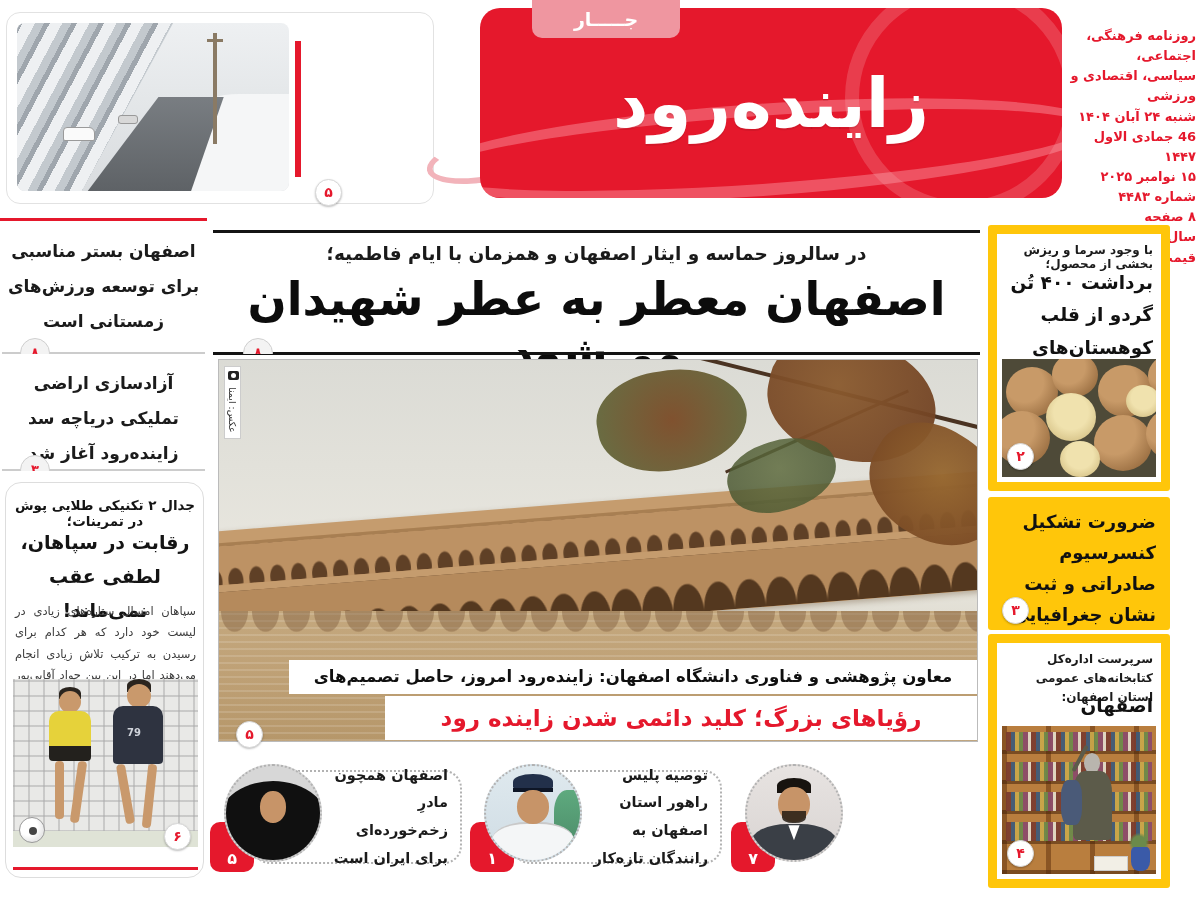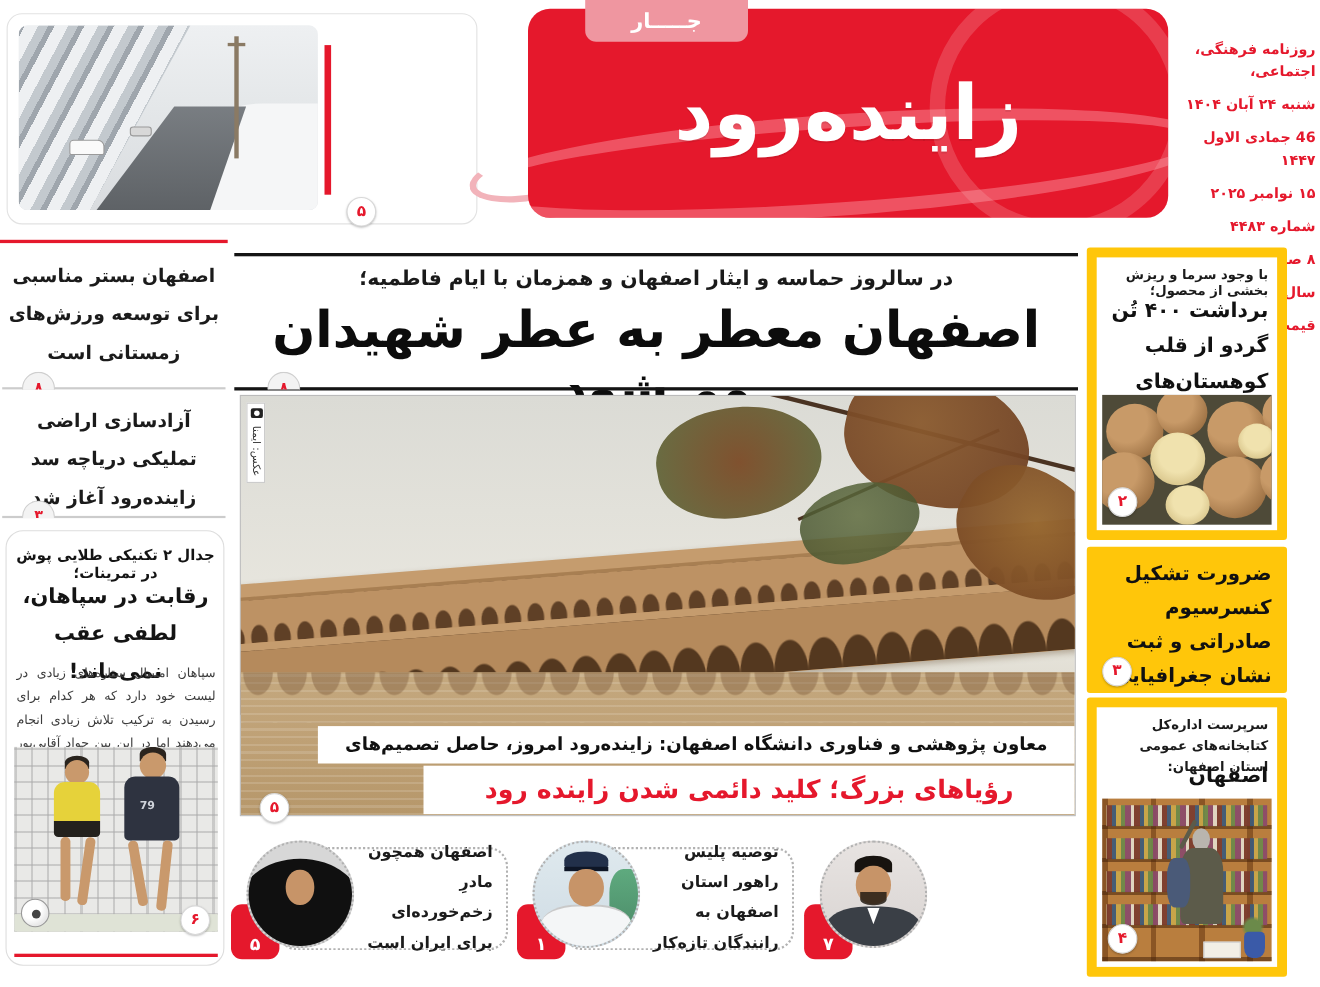--- a/index.html
+++ b/index.html
@@ -48,21 +48,21 @@
   .logo-circle { position:absolute; right:-18px; top:-28px; width:235px; height:235px; border:14px solid rgba(255,255,255,.16); border-radius:50%; }
   .swoosh-in { position:absolute; left:-60px; top:96px; width:680px; height:92px; border:12px solid rgba(255,180,186,.38); border-radius:50%; transform:rotate(-4deg); }
   .logo-text { position:absolute; left:0; top:0; width:100%; height:100%; display:flex; align-items:center; justify-content:center;
     color:#fff; font-weight:bold; font-size:69px; letter-spacing:-2px; text-shadow:0 2px 0 rgba(0,0,0,.08); }
   .ribbon { left:532px; top:0; width:148px; height:38px; background:#ef96a0; border-radius:0 0 10px 10px;
     display:flex; align-items:center; justify-content:center; color:#fff; font-weight:bold; font-size:19px; z-index:3; }
   .swoosh-out { left:426px; top:138px; width:120px; height:44px; border:6px solid #f2b3ba; border-top-color:transparent; border-right-color:transparent; border-radius:50%; transform:rotate(-10deg); z-index:1; }
 
   
   .pub-info { left:1064px; top:26px; width:132px; color:#e5182c; font-size:13px; font-weight:bold; line-height:1.55; text-align:right; }
-  .pub-info span { display:block;margin-top:10px; }
+  .pub-info span { display:block; }
 
   
   .lc-rule { left:0; top:218px; width:207px; height:3px; background:#e5182c; }
   .lc-story { left:2px; width:203px; text-align:center; font-weight:bold; font-size:17px; line-height:2.05; color:#1b1b1b; }
   .lc-div { left:2px; width:203px; height:2px; background:#cccccc; }
 
   .sports-box { left:5px; top:482px; width:199px; height:396px; border:1.5px solid #ddd; border-radius:16px; background:#fff; overflow:hidden; }
   .sports-kicker { position:absolute; top:14px; left:4px; width:190px; text-align:center; font-weight:bold; font-size:13.5px; }
   .sports-headline { position:absolute; top:42px; left:4px; width:190px; text-align:center; font-weight:bold; font-size:19px; line-height:1.8; }
   .sports-body { position:absolute; top:118px; left:9px; width:181px; font-size:11.5px; line-height:1.85; color:#3c3c3c; text-align:justify; }
@@ -198,20 +198,21 @@
 <div class="abs swoosh-out"></div>
 <div class="abs masthead">
   <div class="logo-circle"></div>
   <div class="swoosh-in"></div>
   <div class="logo-text">زاینده‌رود</div>
 </div>
 <div class="abs ribbon">جـــــار</div>
 
 <div class="abs pub-info">
   <span>روزنامه فرهنگی، اجتماعی،</span>
+  <span>سیاسی، اقتصادی و ورزشی</span>
   <span>شنبه ۲۴ آبان ۱۴۰۴</span>
   <span>46 جمادی الاول ۱۴۴۷</span>
   <span>۱۵ نوامبر ۲۰۲۵</span>
   <span>شماره ۴۴۸۳</span>
   <span>۸ صفحه</span>
   <span>سال پانزدهم</span>
   <span>قیمت: ۵۰۰۰ تومان</span>
 </div>
 
 <div class="abs lc-rule"></div>

